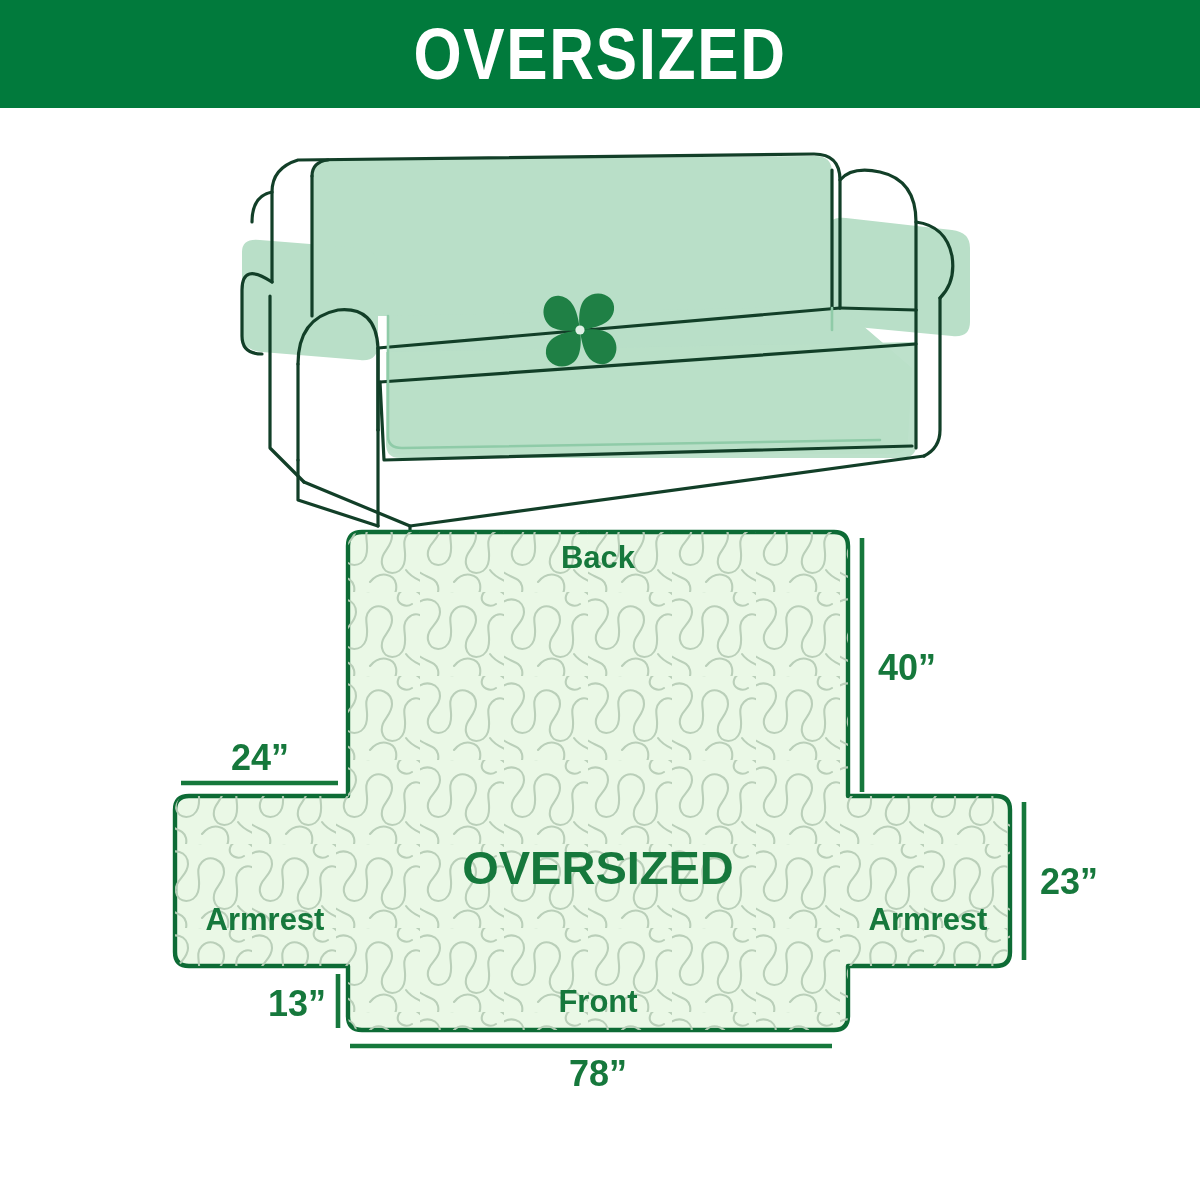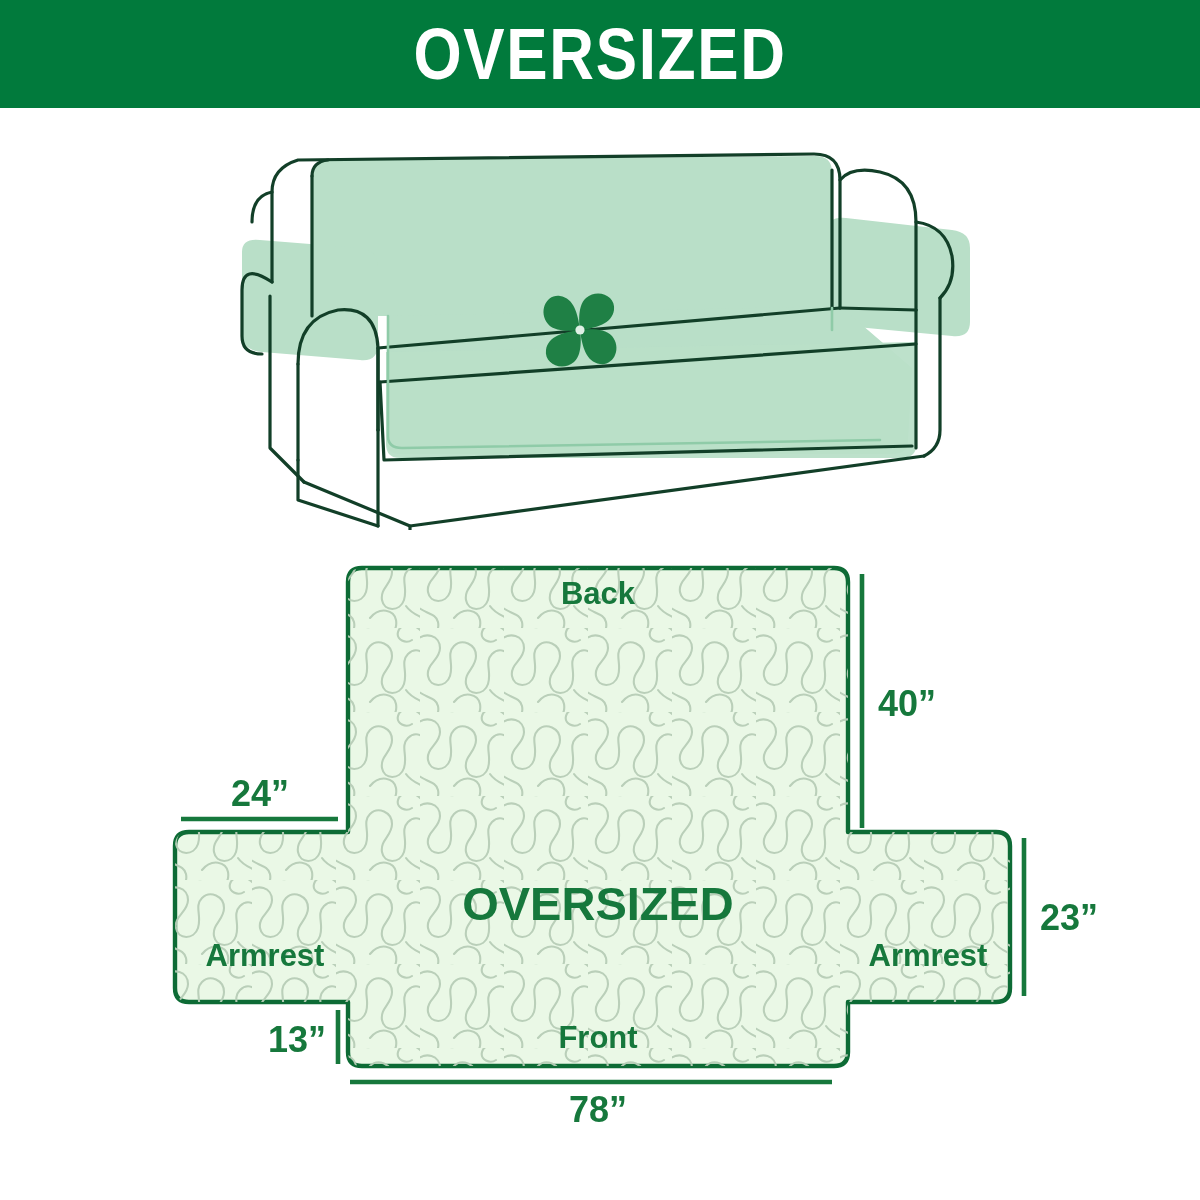--- a/index.html
+++ b/index.html
@@ -30,21 +30,21 @@
   }
 
   
   .sofa-wrap{
     position:absolute;left:240px;top:130px;width:740px;height:400px;
   }
   .sofa-wrap svg{display:block;width:100%;height:100%;}
 
   
   .diagram{
-    position:absolute;left:0px;top:544px;width:1200px;height:600px;
+    position:absolute;left:0px;top:508px;width:1200px;height:600px;
   }
   .diagram svg{display:block;width:100%;height:100%;}
 
   .lbl{
     font-family:"Liberation Sans", sans-serif;
     font-weight:bold;
     fill:#16783c;
   }
   .lbl-panel{font-size:31px;}
   .lbl-dim{font-size:36px;}

